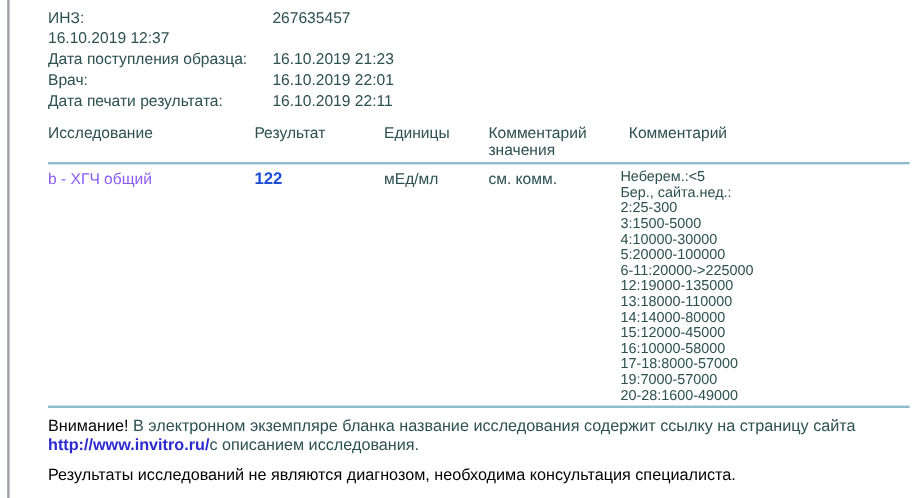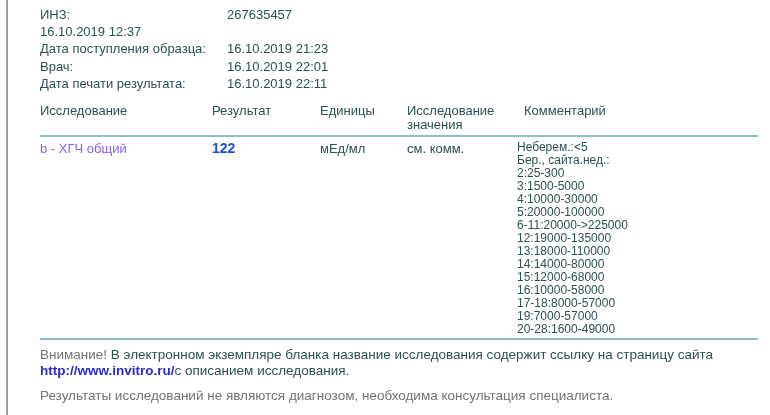--- a/index.html
+++ b/index.html
@@ -50,21 +50,21 @@
     margin-top: 4px;
     font-size: 13px;
     line-height: 15px;
   }
   .test-name { color: #8b5cf6; text-decoration: none; }
   .result-value { font-weight: bold; font-size: 14px; color: #1d4ed8; }
   .comment-cell { font-size: 12px; line-height: 13px; }
 
   
   .footer { margin-top: 7px; font-size: 13.5px; line-height: 16px; }
-  .orange { color: #737373; }
+  .orange { color: #000000; }
   .site-link { color: #2a2ad0; font-weight: bold; text-decoration: none; }
   .disclaimer { margin-top: 9px; }
 </style>
 </head>
 <body>
 
 <div class="left-rule"></div>
 
 <div class="content">
 
@@ -87,21 +87,21 @@
     <div class="info-row">
       <span class="info-label">Дата печати результата:</span>
       <span class="info-value">16.10.2019 22:11</span>
     </div>
   </div>
 
   <div class="results-header grid-cols">
     <div>Исследование</div>
     <div>Результат</div>
     <div>Единицы</div>
-    <div>Исследование значения</div>
+    <div>Комментарий значения</div>
     <div class="hdr-comment">Комментарий</div>
   </div>
 
   <hr class="divider">
 
   <div class="results-row grid-cols">
     <div>
       <a class="test-name" href="#">b - ХГЧ общий</a>
     </div>
     <div class="result-value">122</div>
@@ -111,21 +111,21 @@
       <div>Неберем.:&lt;5</div>
       <div>Бер., сайта.нед.:</div>
       <div>2:25-300</div>
       <div>3:1500-5000</div>
       <div>4:10000-30000</div>
       <div>5:20000-100000</div>
       <div>6-11:20000-&gt;225000</div>
       <div>12:19000-135000</div>
       <div>13:18000-110000</div>
       <div>14:14000-80000</div>
-      <div>15:12000-68000</div>
+      <div>15:12000-45000</div>
       <div>16:10000-58000</div>
       <div>17-18:8000-57000</div>
       <div>19:7000-57000</div>
       <div>20-28:1600-49000</div>
     </div>
   </div>
 
   <hr class="divider bottom">
 
   <div class="footer">

